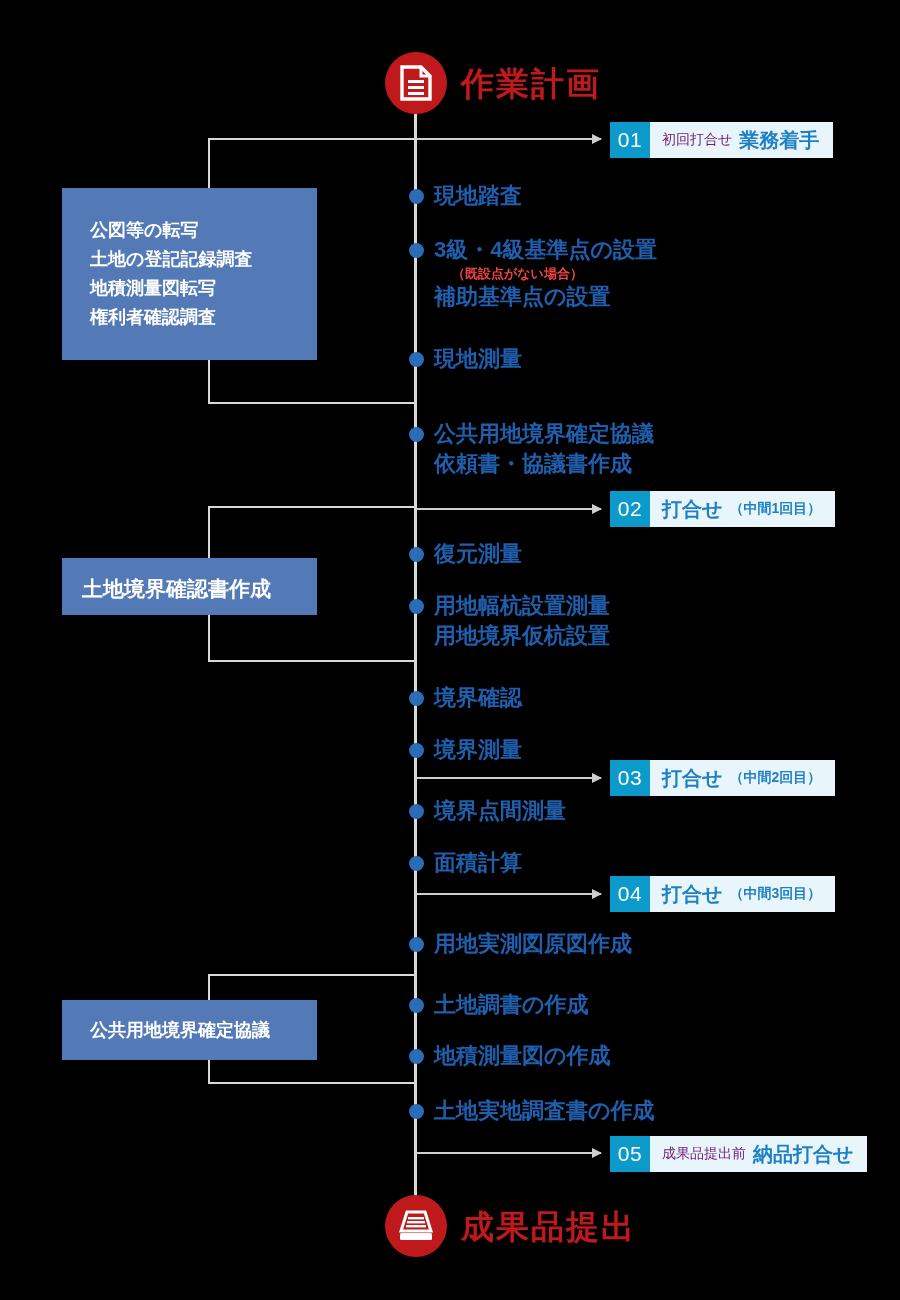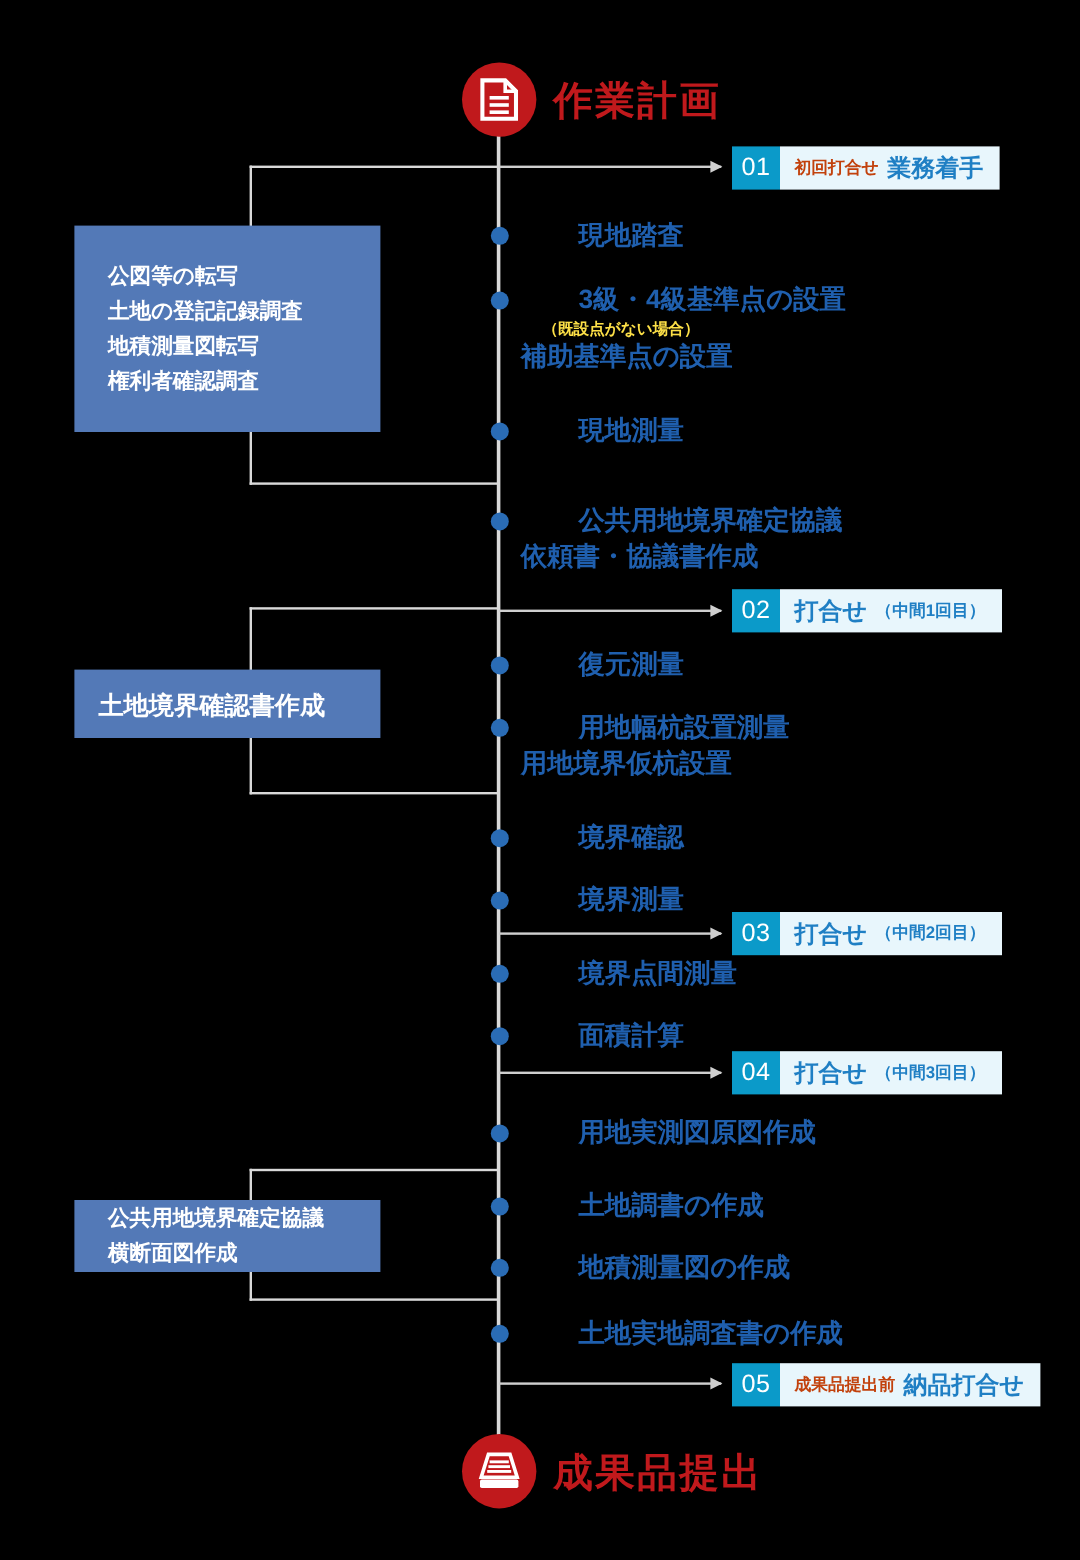--- a/index.html
+++ b/index.html
@@ -17,31 +17,31 @@
 
   
   .endpoint{position:absolute;display:flex;align-items:center;gap:14px;}
   .circ{width:62px;height:62px;border-radius:50%;background:#c0191c;
         display:flex;align-items:center;justify-content:center;flex:0 0 auto;}
   .endpoint .elabel{color:#c0191c;font-size:33px;font-weight:bold;letter-spacing:2px;
         white-space:nowrap;line-height:1;}
 
   
   .step{position:absolute;left:434px;color:#1f5fae;font-weight:bold;white-space:nowrap;}
-  .step .l1{font-size:22px;line-height:30px;color:#1f5fae;margin-left:48px;}
+  .step .l1{font-size:22px;line-height:30px;color:#1f5fae;}
   .step .l2{font-size:22px;line-height:30px;color:#1f5fae;}
-  .step .sub{font-size:13px;line-height:17px;color:#fde047;padding-left:18px;font-weight:bold;}
+  .step .sub{font-size:13px;line-height:17px;color:#ef4444;padding-left:18px;font-weight:bold;}
 
   
   .badge{position:absolute;display:flex;align-items:stretch;height:36px;}
   .badge .num{background:#0b9ac9;color:#ffffff;font-size:21px;width:40px;
        display:flex;align-items:center;justify-content:center;flex:0 0 auto;letter-spacing:0.5px;}
   .badge .body{background:#e8f6fc;color:#1f7fc4;display:flex;align-items:center;
        padding:0 14px 0 12px;gap:7px;white-space:nowrap;}
-  .badge .pre{font-size:14px;font-weight:bold;color:#c2410c;}
+  .badge .pre{font-size:14px;font-weight:normal;color:#701a75;}
   .badge .main{font-size:20px;font-weight:bold;color:#1f7fc4;}
   .badge .paren{font-size:14px;font-weight:bold;color:#1f7fc4;}
 
   
   .arrow{position:absolute;height:2px;background:#cfcfcf;}
   .arrow:after{content:"";position:absolute;right:-1px;top:-4px;
       border-left:10px solid #cfcfcf;border-top:5px solid transparent;
       border-bottom:5px solid transparent;}
 
   
@@ -233,16 +233,15 @@
     <div class="row">土地境界確認書作成</div>
   </div>
 
   <div class="bk h" style="left:208px;top:962px;width:208px;"></div>
   <div class="bk v" style="left:208px;top:962px;height:27px;"></div>
   <div class="bk v" style="left:208px;top:1048px;height:24px;"></div>
   <div class="bk h" style="left:208px;top:1070px;width:208px;"></div>
 
   <div class="ibox" style="left:62px;top:988px;width:255px;height:60px;padding:0 0 0 28px;">
     <div class="row">公共用地境界確定協議</div>
-    <div class="row">横断面図作成</div>
   </div>
 
 </div>
 
 </body></html>

